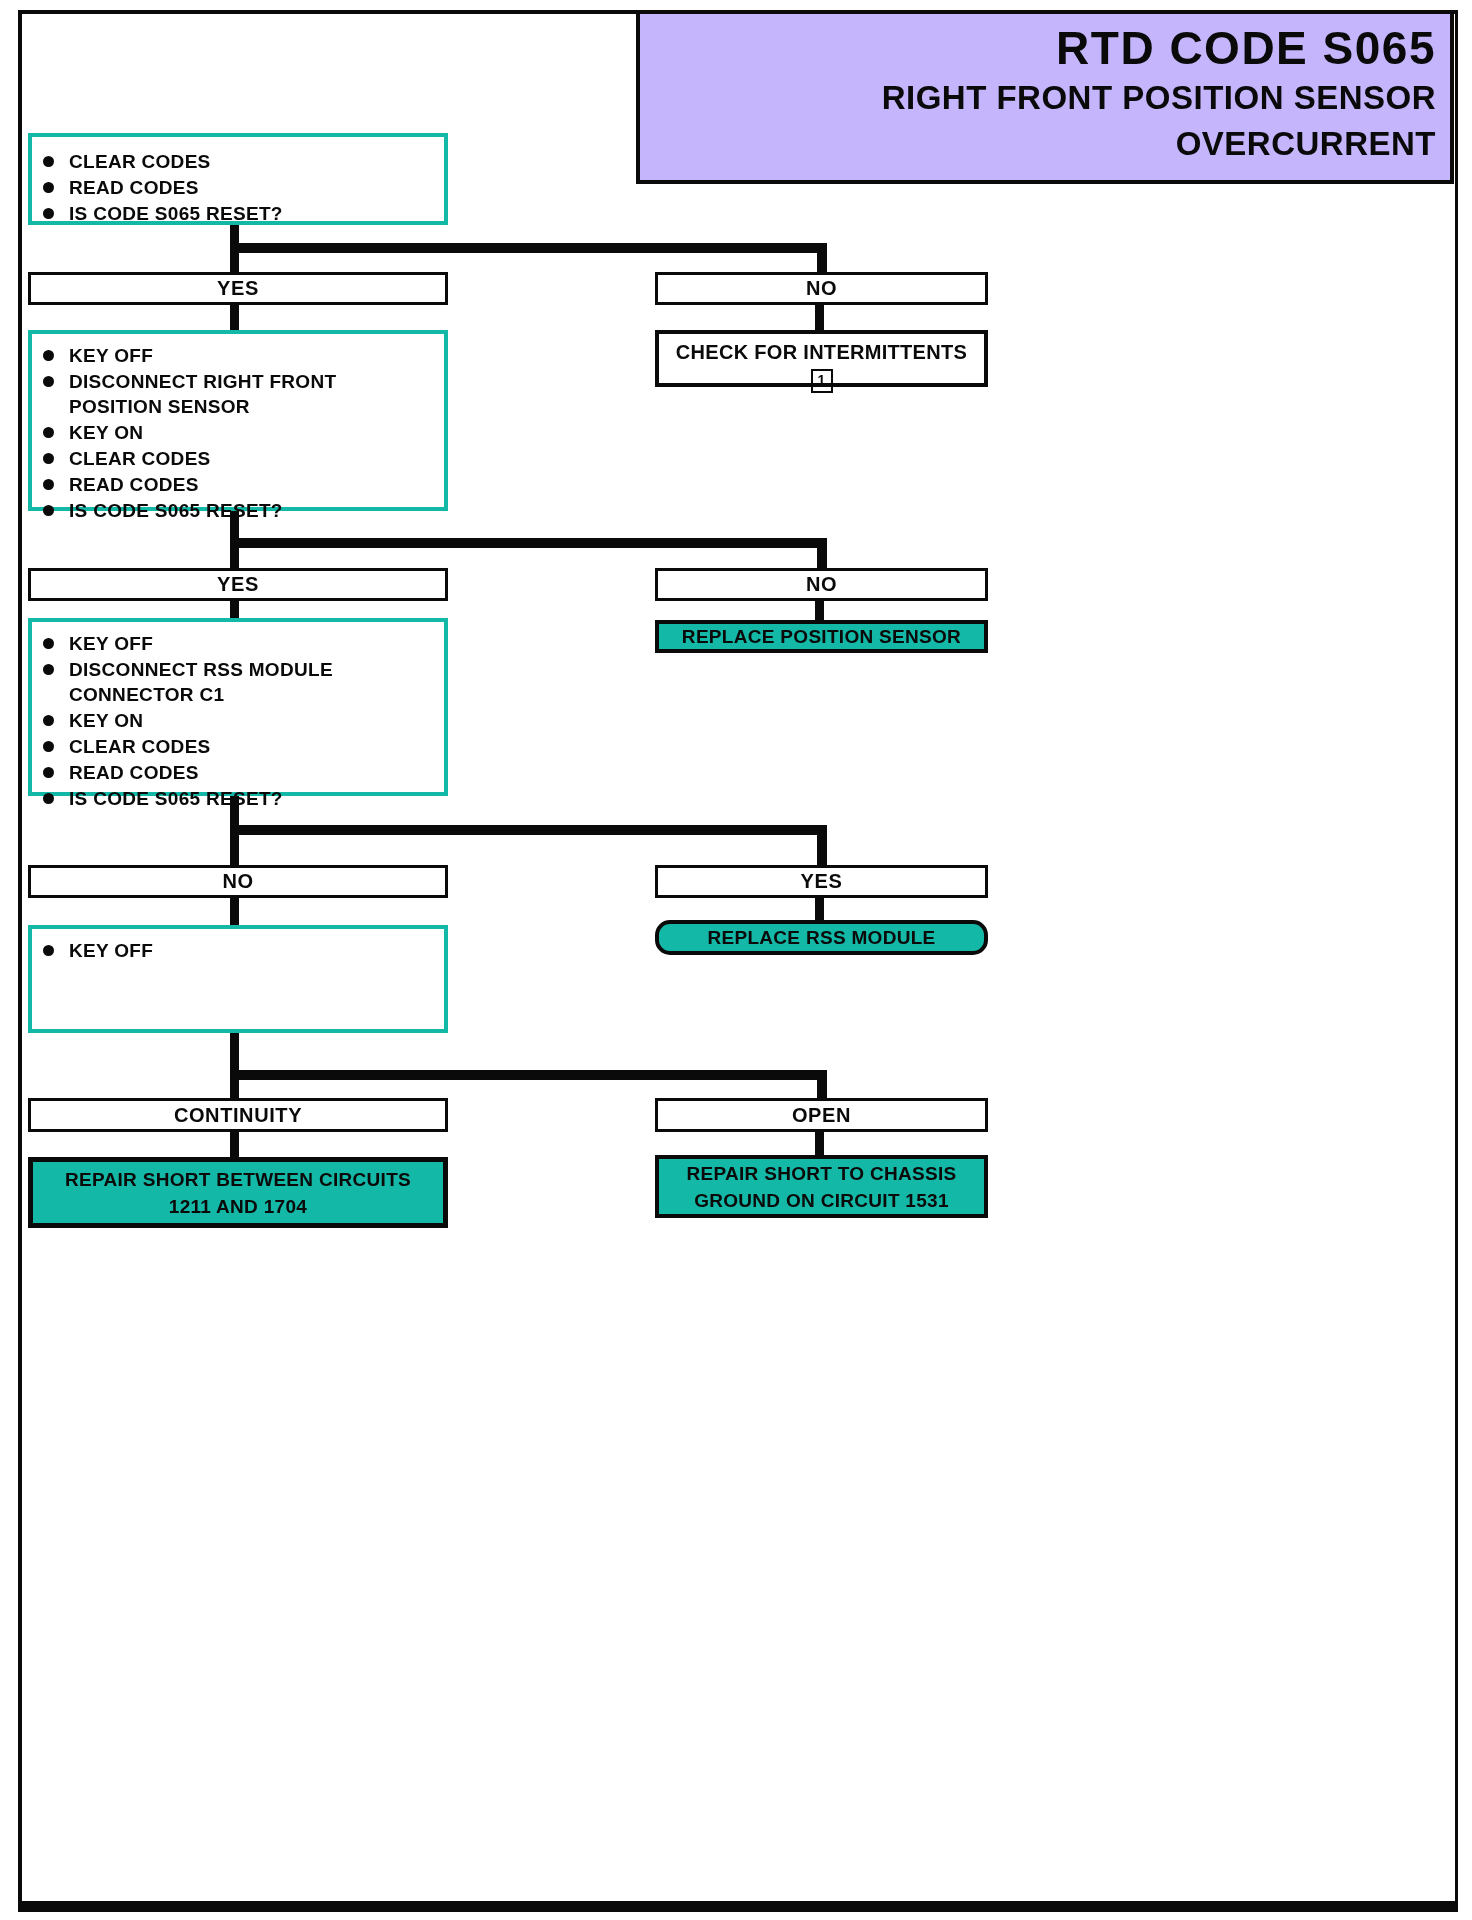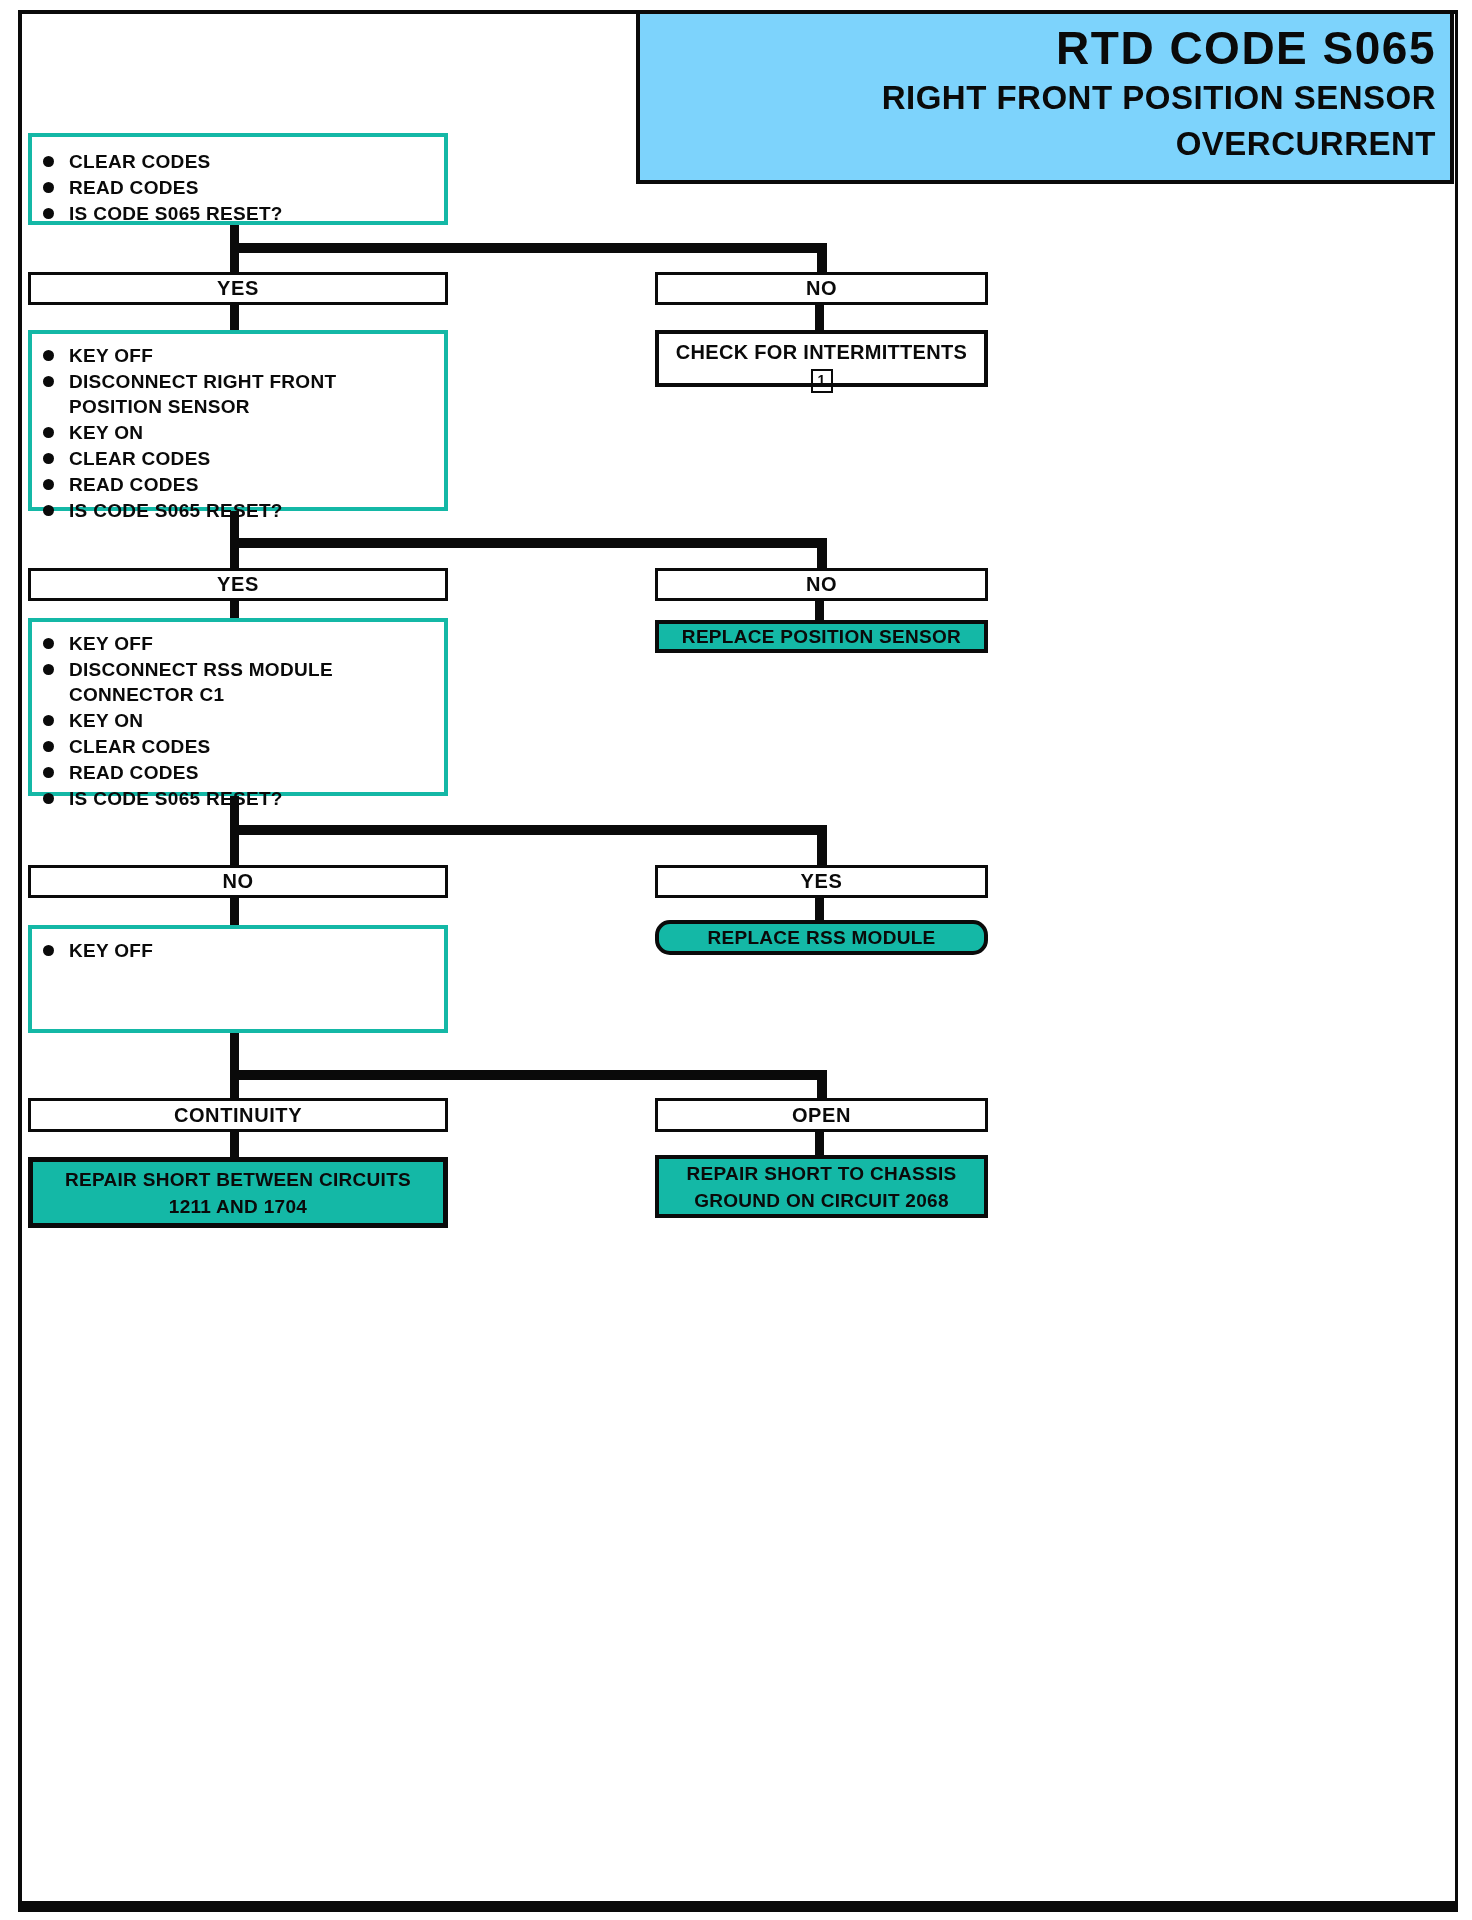--- a/index.html
+++ b/index.html
@@ -19,21 +19,21 @@
     left: 18px; top: 10px; width: 1440px; height: 1902px;
     border: 4px solid #0a0a0a;
     border-right-width: 3px;
     border-bottom-width: 11px;
     background: transparent;
   }
 
   .titlebox {
     left: 636px; top: 10px; width: 818px; height: 174px;
     border: 4px solid #0a0a0a;
-    background: #7dd3fc;
+    background: #c4b5fd;
     text-align: right;
     padding: 8px 14px 0 0;
   }
   .t1 { font-size: 46px; line-height: 52px; letter-spacing: 1.5px; }
   .t2 { font-size: 33px; line-height: 47px; letter-spacing: 0.5px; }
   .t3 { font-size: 33px; line-height: 46px; letter-spacing: 0.5px; }
 
   .stepbox { border: 4px solid #14b8a6; background: #ffffff; }
   ul.bullets { list-style: none; margin: 0; padding: 9px 6px 0 0; }
   ul.bullets li {
@@ -182,15 +182,15 @@
 
   <div class="abs label" style="left:28px; top:1098px; width:420px; height:34px;">CONTINUITY</div>
   <div class="abs label" style="left:655px; top:1098px; width:333px; height:34px;">OPEN</div>
 
   <div class="abs conn" style="left:230px; top:1132px; width:9px; height:25px;"></div>
   <div class="abs conn" style="left:815px; top:1132px; width:9px; height:23px;"></div>
 
   <div class="abs action" style="left:28px; top:1157px; width:420px; height:71px; border-width:5px;">REPAIR SHORT BETWEEN CIRCUITS
 1211 AND 1704</div>
   <div class="abs action" style="left:655px; top:1155px; width:333px; height:63px;">REPAIR SHORT TO CHASSIS
-GROUND ON CIRCUIT 2068</div>
+GROUND ON CIRCUIT 1531</div>
 
 </div>
 
 </body></html>

